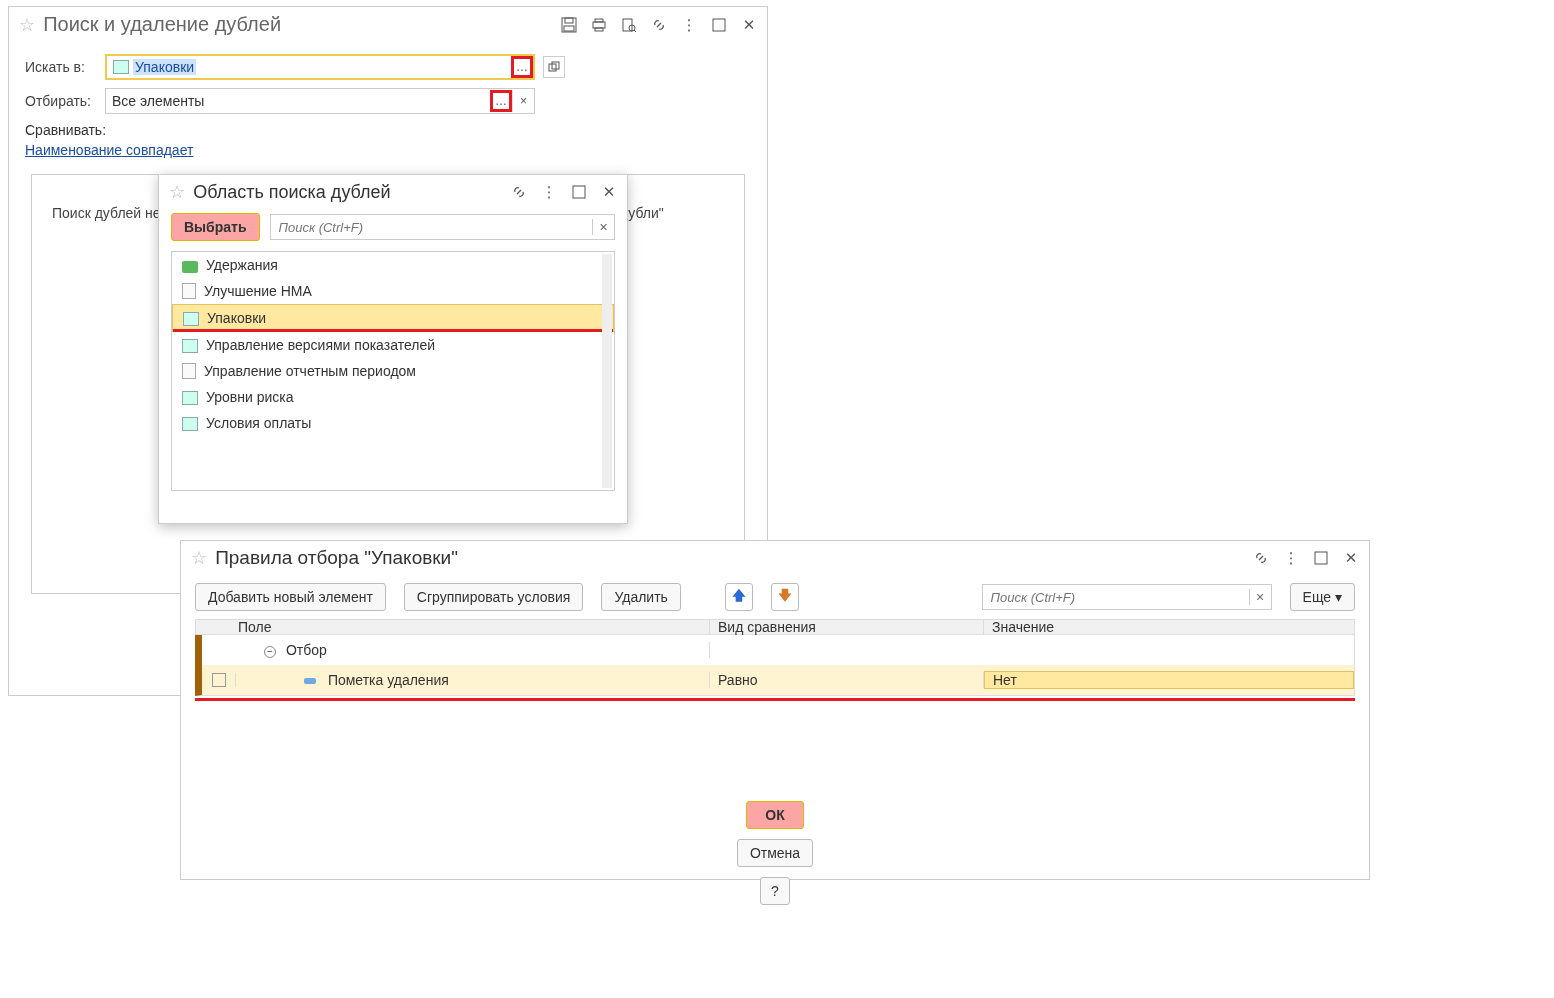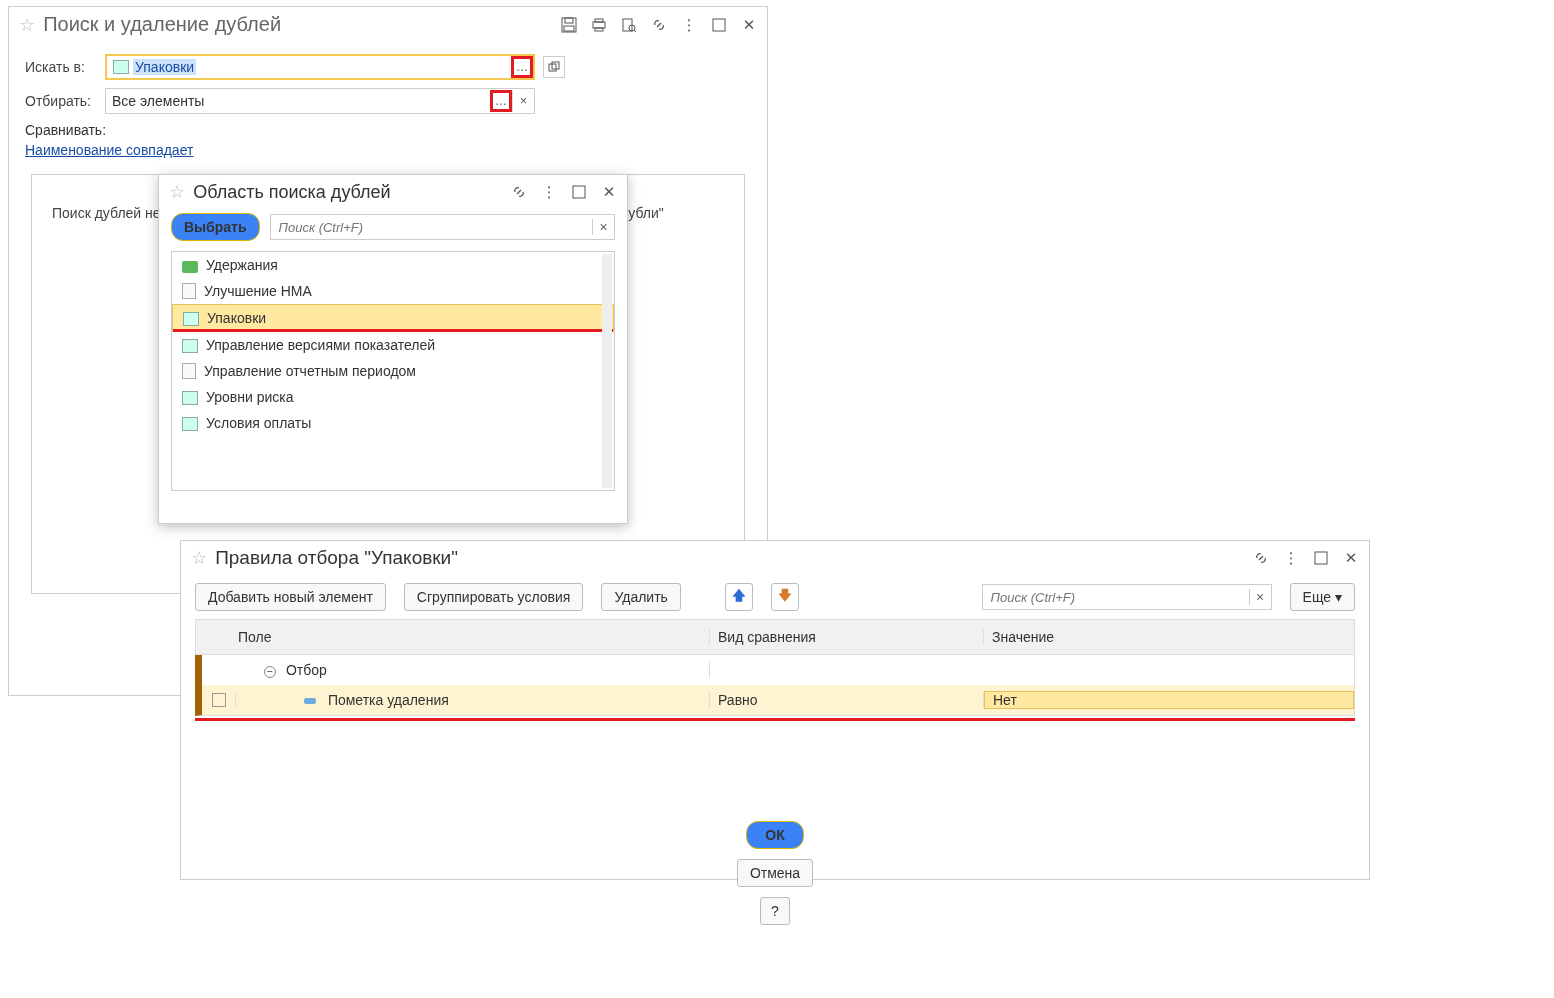--- a/index.html
+++ b/index.html
@@ -113,24 +113,23 @@
     border: 1px solid #bbb;
     background: #f8f8f8;
     padding: 4px 12px;
     border-radius: 3px;
     cursor: pointer;
     height: 28px;
     display: inline-flex;
     align-items: center;
   }
   .btn.yellow {
-    background: #3b82f6;
+    background: #fca5a5;
     border-color: #e0b800;
     font-weight: bold;
-    border-radius: 12px;
   }
   .search-box {
     border: 1px solid #ccc;
     height: 26px;
     display: flex;
     align-items: center;
     flex: 1;
   }
   .search-box input {
     border: none;
@@ -195,21 +194,21 @@
     display:flex; gap:18px; padding:8px 14px; align-items:center;
   }
   .arrow-btn {
     width:28px;height:28px;border:1px solid #bbb;border-radius:3px;
     display:inline-flex;align-items:center;justify-content:center;cursor:pointer;
   }
   .arrow-up{color:#2a6bd4;}
   .arrow-dn{color:#d47a2a;}
   .tbl-head {
     display:flex; background:#f1f1f1; border:1px solid #ddd;
-    margin:0 14px; height:36px; align-items:center;
+    margin:0 14px; height:16px; align-items:center;
   }
   .col-check{width:34px;border-right:1px solid #ddd;}
   .col-field{flex:1;border-right:1px solid #ddd;padding-left:8px;}
   .col-comp{width:274px;border-right:1px solid #ddd;padding-left:8px;}
   .col-val{width:370px;padding-left:8px;}
   .tbl-body{margin:0 14px;border-left:7px solid #a16207;border-right:1px solid #ddd;border-bottom:1px solid #ddd;}
   .tbl-row{display:flex;height:30px;align-items:center;}
   .tbl-row.group .col-field{padding-left:28px;color:#333;}
   .tbl-row.sel{background:#fff4d2;}
   .tbl-row.sel .col-val{background:#ffe8a0;border:1px solid #e6c25c;}

